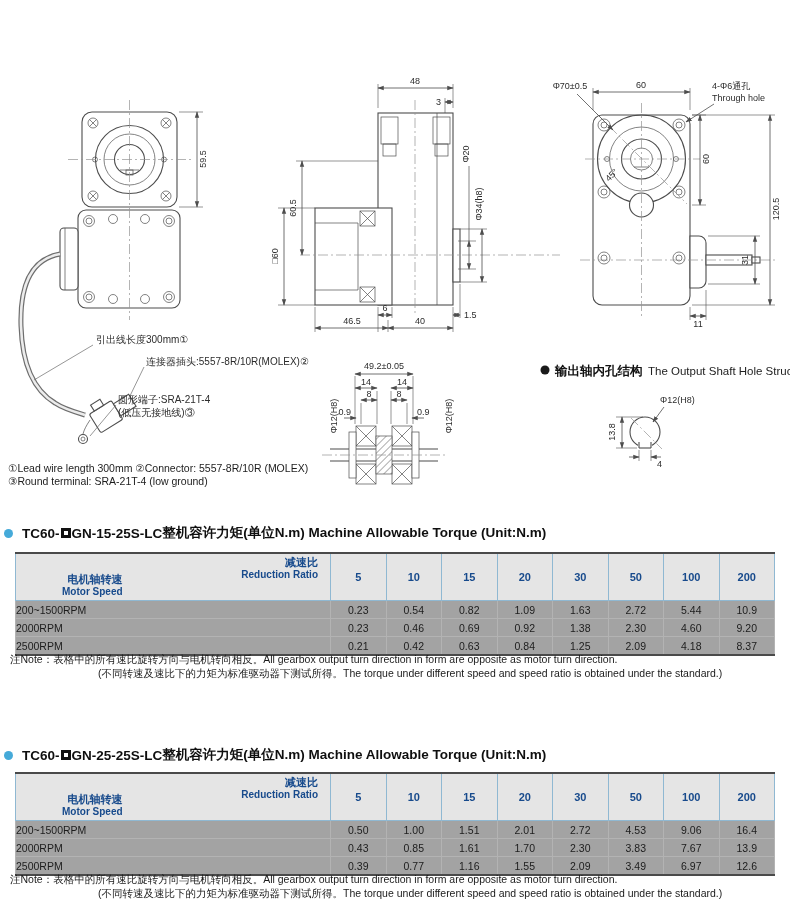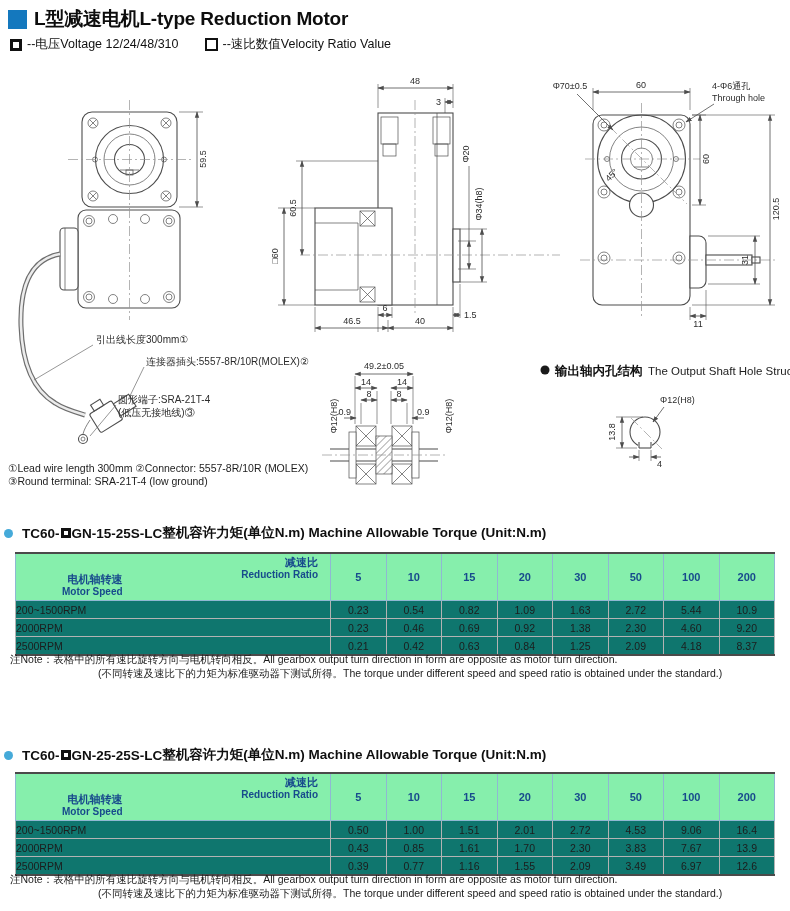--- a/index.html
+++ b/index.html
@@ -32,48 +32,38 @@
   .ht-cn{font-size:12.5px;font-weight:bold;fill:#111;}
   .ht-en{font-size:11.5px;fill:#222;}
   
   .tbl-title{position:absolute;left:4px;display:flex;align-items:center;font-size:13.5px;font-weight:bold;color:#0f0f0f;}
   .dot{width:9px;height:9px;border-radius:50%;background:#45aad9;margin-right:9px;flex:0 0 auto;}
   .model-square{width:4px;height:4px;border:3.5px solid #111;background:#fff;display:inline-block;margin:0 1px;}
   table.torque{position:absolute;left:15px;width:760px;border-collapse:collapse;table-layout:fixed;
                border-top:2px solid #4a4a4a;border-bottom:2px solid #4a4a4a;}
   table.torque col.c0{width:315px;}
   table.torque th,table.torque td{border:1px solid #b3b3b3;padding:0;}
-  table.torque thead th{background:#86efac;border-color:#8fb8d2;height:46px;
+  table.torque thead th{background:#e5e5e5;border-color:#8fb8d2;height:46px;
                         color:#174a8c;font-size:11px;font-weight:bold;text-align:center;}
   .corner{position:relative;
      background-image:linear-gradient(to bottom right,rgba(0,0,0,0) calc(50% - 0.7px),#7ba6c6 calc(50% - 0.7px),#7ba6c6 calc(50% + 0.7px),rgba(0,0,0,0) calc(50% + 0.7px));}
   .corner .tr{position:absolute;top:2px;right:12px;text-align:right;line-height:1.2;}
   .corner .bl{position:absolute;bottom:2px;left:8px;text-align:right;line-height:1.2;}
   .corner .en{font-size:10px;margin-left:38px;}
-  table.torque td{height:17px;font-size:10.5px;color:#1c1c1c;background:#0f766e;}
+  table.torque td{height:17px;font-size:10.5px;color:#1c1c1c;background:#a3a3a3;}
   td.speed-td{text-align:left;padding-left:30px;}
   td.val-td{text-align:center;}
   .tbl-note{position:absolute;left:10px;width:770px;font-size:10.5px;color:#1a1a1a;line-height:1.32;}
   .tbl-note .l2{margin-left:88px;}
 </style>
 </head>
 <body>
 
 <div class="page">
 
-  <div class="hdr">
-    <div class="hdr-square"></div>
-    <div class="hdr-title">L型减速电机L-type Reduction Motor</div>
-  </div>
-  <div class="legend">
-    <span class="sym-voltage"></span>
-    <span>--电压Voltage 12/24/48/310</span>
-    <span class="sym-ratio"></span>
-    <span>--速比数值Velocity Ratio Value</span>
-  </div>
 
   <svg class="drawings" viewBox="0 0 790 448">
     <defs>
       <marker id="arr" viewBox="0 0 10 10" refX="9" refY="5" markerWidth="8" markerHeight="8" orient="auto-start-reverse">
         <path d="M0,1.6 L10,5 L0,8.4 z" fill="#4d4d4d"></path>
       </marker>
       <pattern id="hch" width="5" height="5" patternUnits="userSpaceOnUse" patternTransform="rotate(45)">
         <rect width="5" height="5" fill="#ffffff"></rect>
         <line x1="0" y1="0" x2="0" y2="5" stroke="#777" stroke-width="1.2"></line>
       </pattern>

